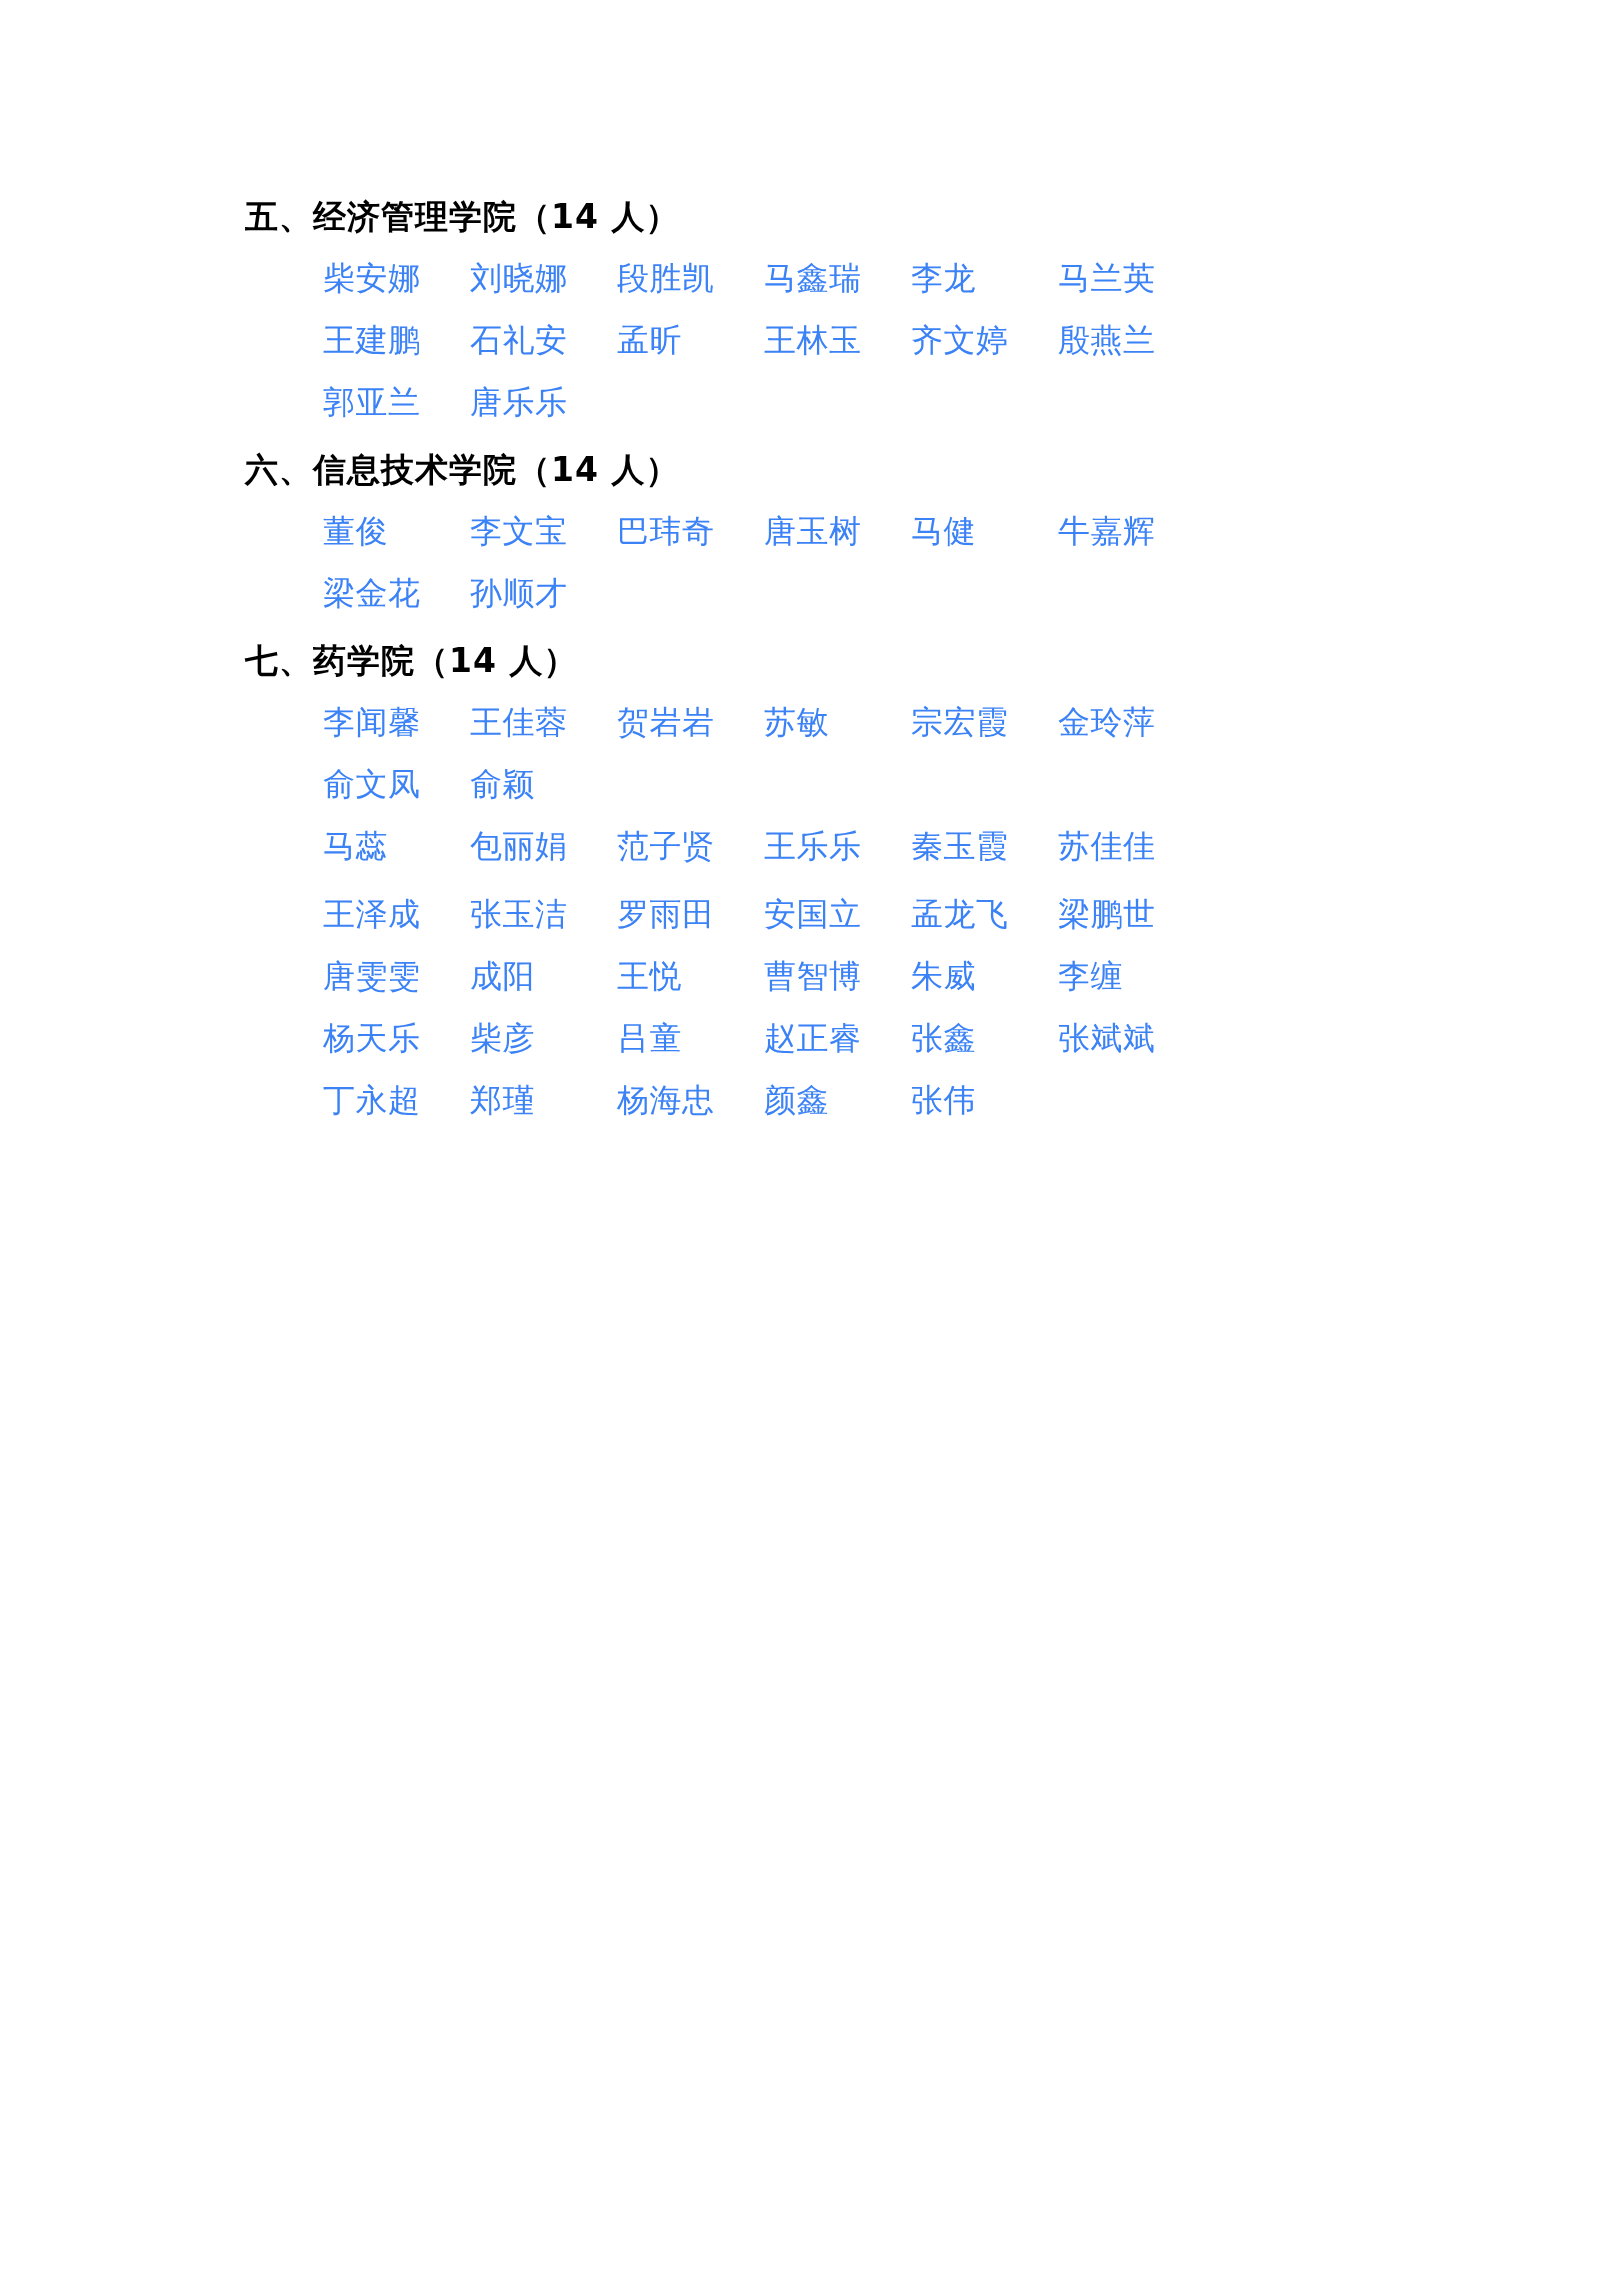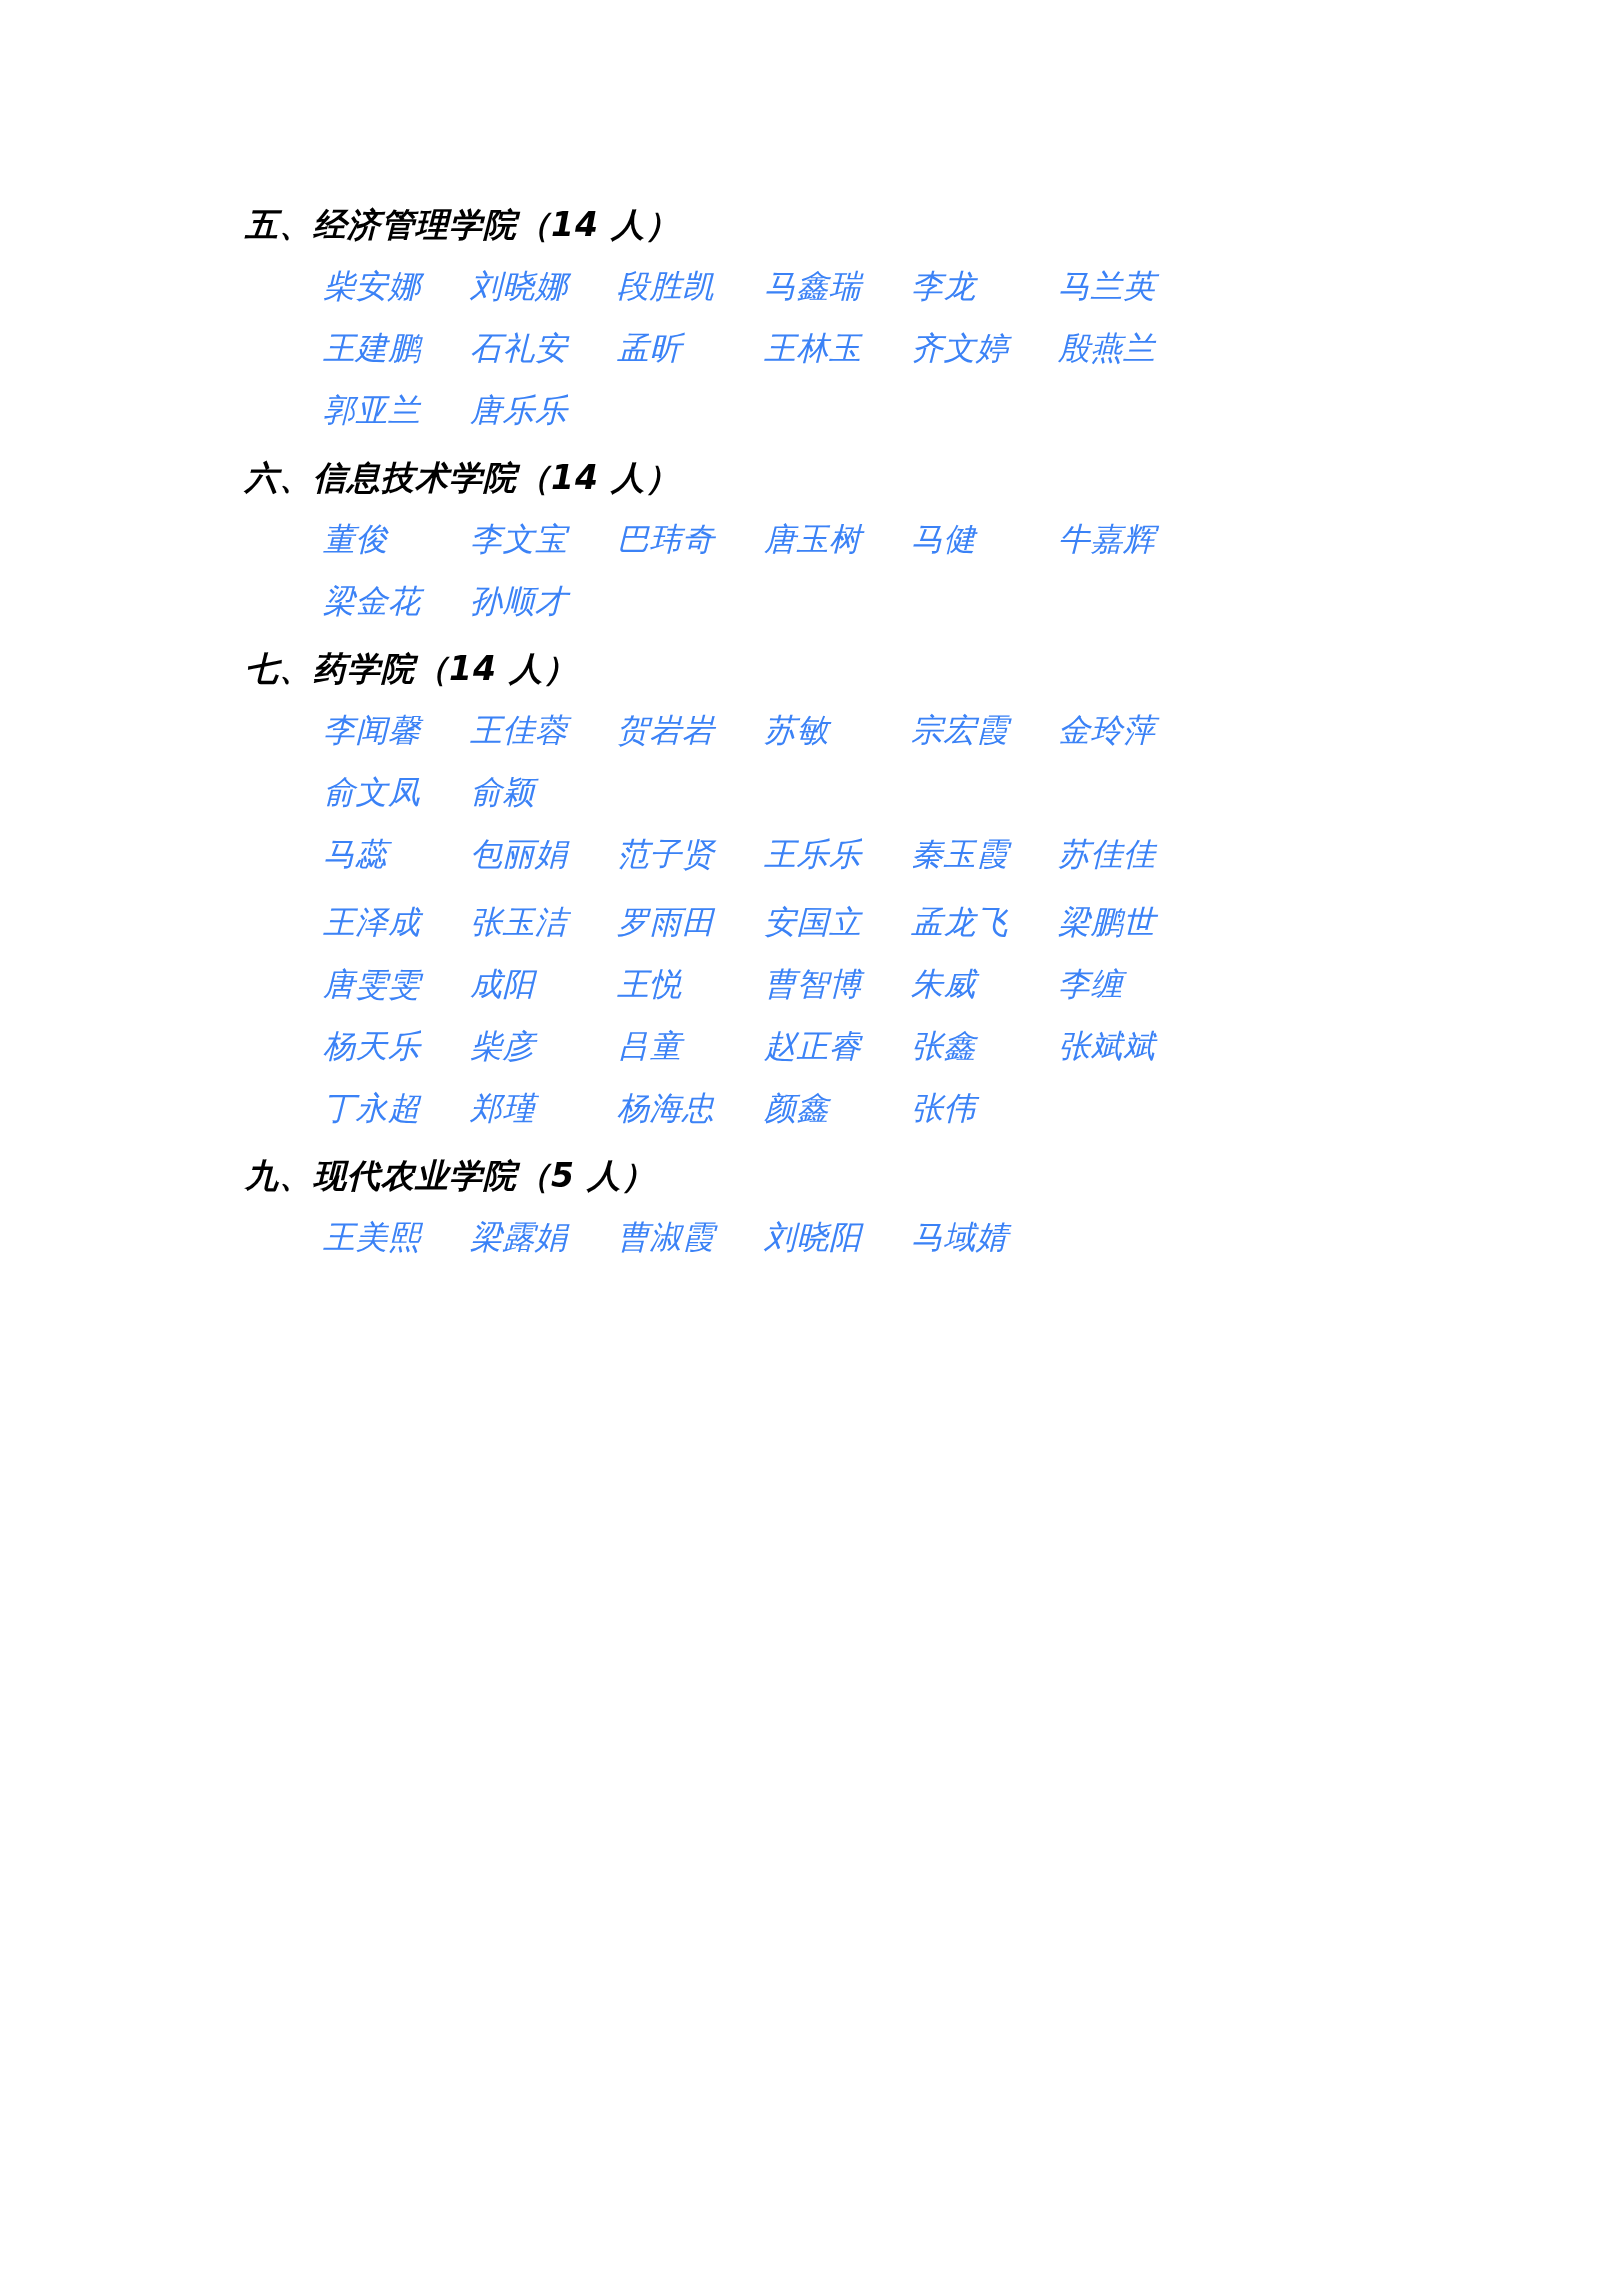--- a/index.html
+++ b/index.html
@@ -18,24 +18,23 @@
   .page {
     position: absolute;
     top: 0;
     left: 0;
     width: 1621px;
     height: 2293px;
     background: #ffffff;
   }
   .content {
     position: absolute;
-    top: 194px;
+    top: 186px;
     left: 245px;
     width: 1137px;
-    font-style: italic;
   }
   .section {
     margin-bottom: 5.9px;
   }
   .section-heading {
     font-family: "DejaVu Sans", "Liberation Sans", sans-serif;
     font-weight: bold;
     font-size: 33px;
     line-height: 61px;
     letter-spacing: 1px;
@@ -136,25 +135,17 @@
         </div>
         <div class="name-row">
           <span class="name-cell"><span class="n-inner">杨天乐</span></span><span class="name-cell"><span class="n-inner">柴彦</span></span><span class="name-cell"><span class="n-inner">吕童</span></span><span class="name-cell"><span class="n-inner">赵正睿</span></span><span class="name-cell"><span class="n-inner">张鑫</span></span><span class="name-cell"><span class="n-inner">张斌斌</span></span>
         </div>
         <div class="name-row">
           <span class="name-cell"><span class="n-inner">丁永超</span></span><span class="name-cell"><span class="n-inner">郑瑾</span></span><span class="name-cell"><span class="n-inner">杨海忠</span></span><span class="name-cell"><span class="n-inner">颜鑫</span></span><span class="name-cell"><span class="n-inner">张伟</span></span>
         </div>
       </div>
     </div>
 
-    <div class="section">
-      <div class="section-heading">九、现代农业学院（5 人）</div>
-      <div class="names-block">
-        <div class="name-row">
-          <span class="name-cell"><span class="n-inner">王美熙</span></span><span class="name-cell"><span class="n-inner">梁露娟</span></span><span class="name-cell"><span class="n-inner">曹淑霞</span></span><span class="name-cell"><span class="n-inner">刘晓阳</span></span><span class="name-cell"><span class="n-inner">马域婧</span></span>
-        </div>
-      </div>
-    </div>
 
     <div class="spacer-bottom"></div>
   </div>
 </div>
 
 
 </body></html>

